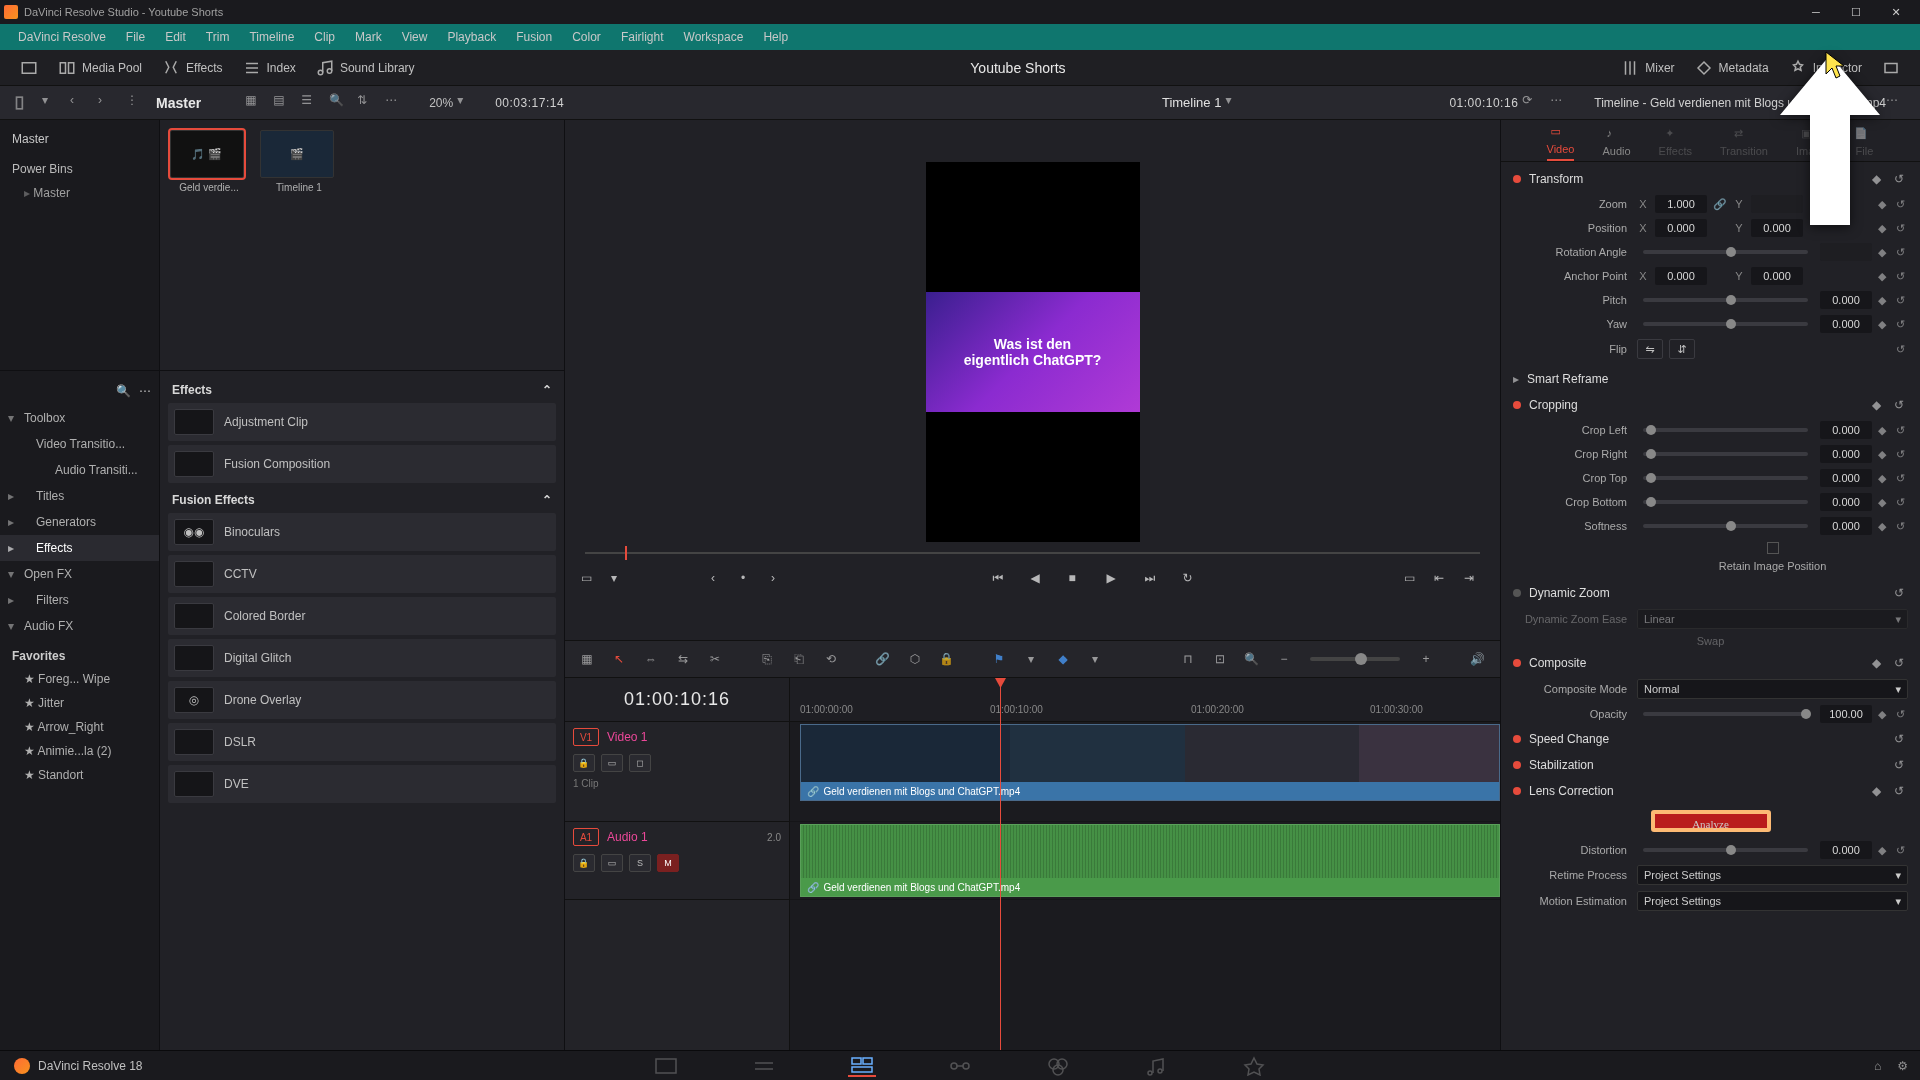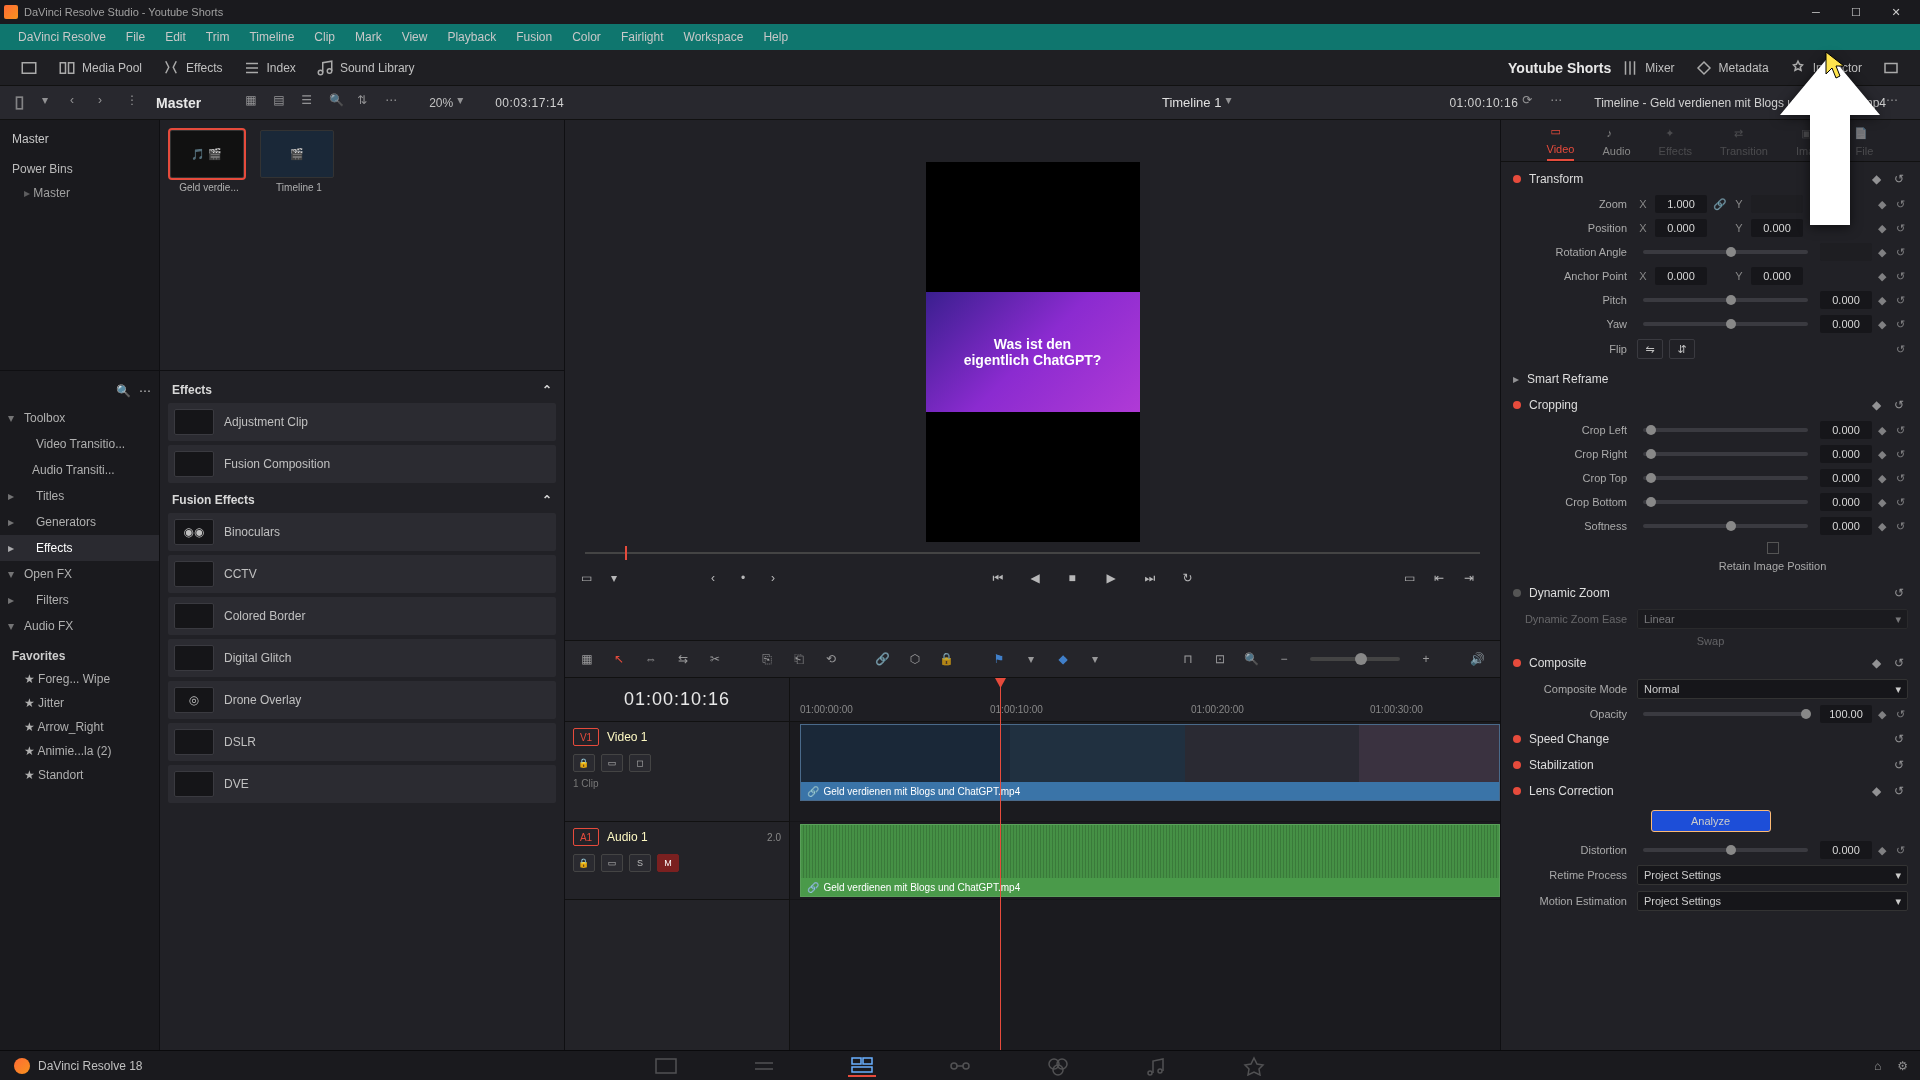--- a/index.html
+++ b/index.html
@@ -12,21 +12,21 @@
 .titlebar .win-btn { width: 40px; height: 24px; display: flex; align-items: center; justify-content: center; color: #ccc; }
 
 
 .menubar { height: 26px; background: #0f766e; display: flex; align-items: center; padding: 0 8px; font-size: 12px; gap: 0; }
 .menubar .menu-item { padding: 4px 10px; color: #c8c8c8; }
 
 
 .top-toolbar { height: 36px; background: #1f1f23; display: flex; align-items: center; padding: 0 10px; border-bottom: 1px solid #111; }
 .top-toolbar .tb-btn { display: flex; align-items: center; gap: 6px; padding: 4px 10px; font-size: 12px; color: #c0c0c0; }
 .top-toolbar .tb-icon { width: 18px; height: 18px; display: inline-block; }
-.top-toolbar .center-title { flex: 1; text-align: right; font-size: 14px; font-weight: 700; color: #e8e8e8; }
+.top-toolbar .center-title { flex: 1; text-align: center; font-size: 14px; font-weight: 400; color: #e8e8e8; }
 
 
 .secondary-bar { height: 34px; background: #28282e; display: flex; align-items: center; padding: 0 10px; border-bottom: 1px solid #111; }
 .secondary-bar .sb-icon { width: 20px; height: 20px; margin: 0 4px; opacity: .7; }
 .secondary-bar .master-label { font-size: 14px; font-weight: 600; color: #e8e8e8; margin-left: 6px; }
 .secondary-bar .sep { flex: 1; }
 .secondary-bar .zoom-pct { margin-left: 20px; font-size: 12px; color: #c0c0c0; }
 .secondary-bar .tc { margin-left: 14px; letter-spacing: .5px; color: #d0d0d0; }
 .secondary-bar .timeline-name { color: #e0e0e0; font-size: 13px; }
 .secondary-bar .timeline-tc { color: #d0d0d0; margin-left: 200px; letter-spacing: .5px; }
@@ -87,21 +87,21 @@
 
 
 .timeline-body { flex: 1; display: flex; background: #1b1b1f; }
 .tl-headers { width: 225px; background: #232328; border-right: 1px solid #111; }
 .tl-tc { height: 44px; display:flex; align-items:center; justify-content:center; color:#e8e8e8; font-size: 18px; letter-spacing:1px; background:#212126; border-bottom:1px solid #111; }
 .track-head { border-bottom: 1px solid #111; padding: 6px 8px; }
 .track-head.v { height: 100px; }
 .track-head.a { height: 78px; }
 .track-head .row1 { display:flex; align-items:center; gap:8px; }
 .track-head .badge { width:26px; height:18px; border:1px solid #e64b3c; color:#e64b3c; font-size:10px; display:flex; align-items:center; justify-content:center; border-radius:2px; }
-.track-head .tname { font-size:12px; color:#fef9c3; }
+.track-head .tname { font-size:12px; color:#ec4899; }
 .track-head .row2 { display:flex; gap:6px; margin-top:8px; }
 .track-head .mini { width:22px; height:18px; border:1px solid #444; background:#2a2a30; border-radius:2px; display:flex; align-items:center; justify-content:center; font-size:9px; color:#bbb; }
 .track-head .mini.mute { background:#7a2020; border-color:#7a2020; color:#fff; }
 .track-head .clipcount { font-size:10px; color:#777; margin-top:6px; }
 
 .tl-tracks { flex:1; position:relative; overflow:hidden; }
 .ruler { height:44px; background:#1e1e23; border-bottom:1px solid #111; position:relative; }
 .ruler .tick { position:absolute; top:26px; font-size:10px; color:#888; }
 .playhead { position:absolute; top:0; width:1px; height:100%; background:#e64b3c; z-index:5; }
 .playhead::before { content:''; position:absolute; top:0; left:-5px; width:11px; height:10px; background:#e64b3c; clip-path: polygon(0 0,100% 0,50% 100%); }
@@ -135,21 +135,21 @@
 .param-row .slider { flex:1; height:4px; background:#3a3a40; border-radius:2px; position:relative; margin:0 6px; }
 .param-row .slider .kn { position:absolute; top:-3px; left:50%; width:10px; height:10px; border-radius:50%; background:#888; }
 .param-row .slider .kn.l { left:2%; }
 .param-row .slider .kn.full { left:96%; }
 .param-row .kf, .param-row .reset { width:12px; height:12px; opacity:.6; }
 .param-row .flipbtn { width:26px; height:20px; border:1px solid #3a3a40; border-radius:2px; display:flex; align-items:center; justify-content:center; }
 .param-row .linkic { width:14px; opacity:.7; }
 .insp-select { flex:1; height:20px; background:#16161a; border:1px solid #333; color:#ccc; padding:0 6px; display:flex; align-items:center; justify-content:space-between; border-radius:2px; }
 .insp-chk { display:flex; align-items:center; gap:6px; font-size:11px; color:#aaa; padding:4px 0 4px 124px;flex-direction:column; }
 .insp-chk .box { width:12px; height:12px; border:1px solid #555; }
-.analyze-btn { display:block; width:120px; height:22px; margin:6px auto; border:1px solid #fdba74; background:#1d4ed8; color:#ccc; font-size:11px; text-align:center; line-height:20px; border-radius:3px; }
+.analyze-btn { display:block; width:120px; height:22px; margin:6px auto; border:4px solid #fdba74; background:#b91c1c; color:#ccc; font-size:11px; text-align:center; line-height:20px; border-radius:3px;font-family:Liberation Serif, serif; }
 
 
 .page-tabs { height:30px; background:#1a1a1e; display:flex; align-items:center; justify-content:center; gap:70px; border-top:1px solid #0a0a0c; }
 .page-tabs .pt { width:28px; height:22px; opacity:.5; display:flex; align-items:center; justify-content:center; }
 .page-tabs .pt.active { opacity:1; border-bottom:2px solid #e64b3c; }
 .page-tabs .right-icons { position:absolute; right:12px; display:flex; gap:16px; }
 
 
 .overlay-arrow { position:fixed; top:45px; right:20px; color:#fff; z-index:100; pointer-events:none; filter: drop-shadow(0 2px 6px rgba(0,0,0,.6)); }
 .overlay-cursor { position:fixed; top:50px; right:70px; z-index:101; pointer-events:none; }
@@ -309,21 +309,21 @@
     </div>
 
     <div class="fx-browser">
       <div class="fx-tree">
         <div class="fx-search-row">
             <span>🔍</span> 
             <span style="margin-left:8px">⋯</span>
           </div>
         <div class="fx-cat"><span class="chev">▾</span><span>Toolbox</span></div>
         <div class="fx-cat" style="padding-left:36px">Video Transitio...</div>
-        <div class="fx-cat" style="padding-left:32px">Audio Transiti...</div>
+        <div class="fx-cat" style="padding-left:55px">Audio Transiti...</div>
         <div class="fx-cat" style="padding-left:36px"><span class="chev">▸</span><span>Titles</span></div>
         <div class="fx-cat" style="padding-left:36px"><span class="chev">▸</span><span>Generators</span></div>
         <div class="fx-cat active" style="padding-left:36px"><span class="chev">▸</span><span>Effects</span></div>
         <div class="fx-cat"><span class="chev">▾</span><span>Open FX</span></div>
         <div class="fx-cat" style="padding-left:36px"><span class="chev">▸</span><span>Filters</span></div>
         <div class="fx-cat"><span class="chev">▾</span><span>Audio FX</span></div>
         <div class="fav-head">Favorites</div>
         <div class="fav-item">★ <span>Foreg... Wipe</span></div>
         <div class="fav-item">★ <span>Jitter</span></div>
         <div class="fav-item">★ <span>Arrow_Right</span></div>

